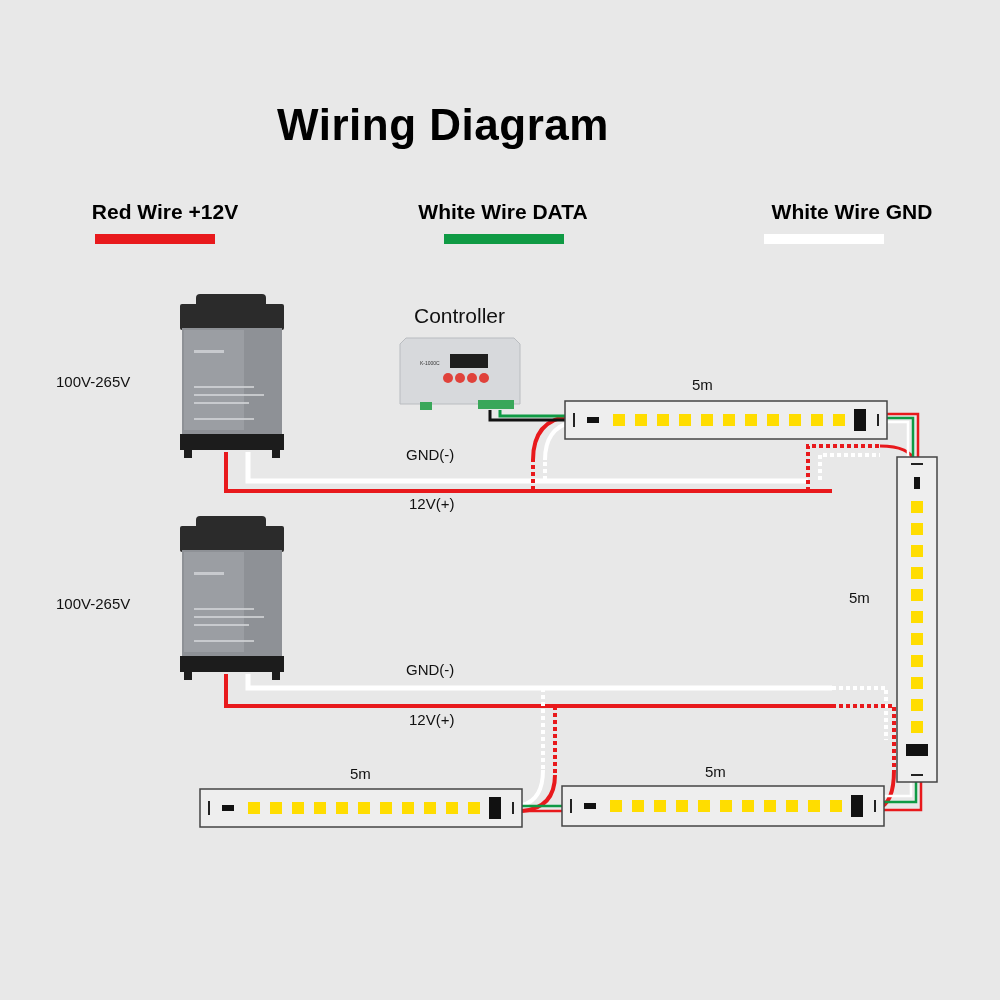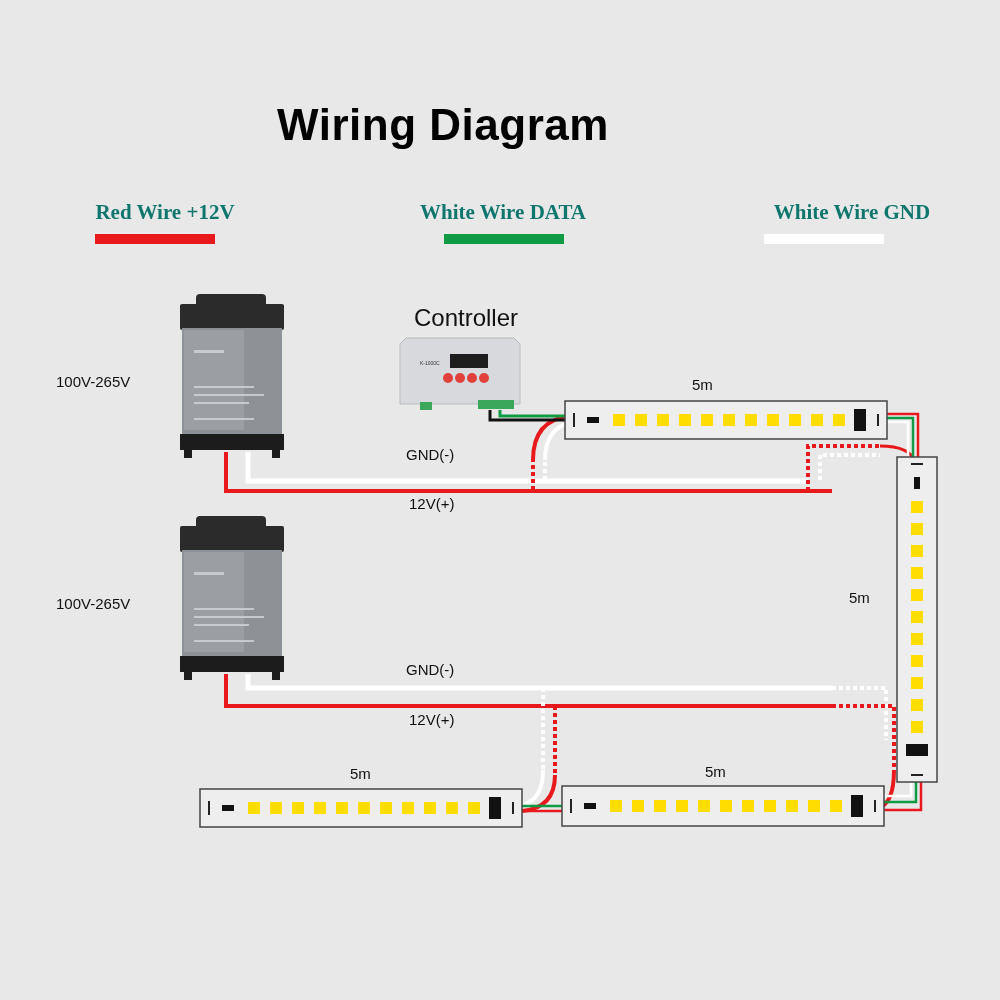--- a/index.html
+++ b/index.html
@@ -8,22 +8,22 @@
       background: #e8e8e8;
       font-family: "Liberation Sans", sans-serif;
       position: relative;
     }
     .title {
       position: absolute; left: 0; top: 100px; width: 886px;
       text-align: center; font-size: 44px; font-weight: bold; color: #000;
       letter-spacing: 0.5px;
     }
     .legend-label {
-      position: absolute; top: 200px; font-size: 21px; font-weight: bold; color: #0f766e;
-      text-align: center; width: 260px; font-family: Liberation Serif, serif;
+      position: absolute; top: 200px; font-size: 21px; font-weight: bold; color: #000000;
+      text-align: center; width: 260px;
     }
     .legend-swatch { position: absolute; top: 234px; width: 120px; height: 10px; }
     .label {
       position: absolute; font-size: 15px; color: #111; white-space: nowrap;
     }
     svg#diagram { position: absolute; left: 0; top: 0; }
   </style>
 </head>
 <body>
 
@@ -31,21 +31,21 @@
 
 <div class="legend-label" style="left:35px">Red Wire +12V</div>
 <div class="legend-swatch" style="left:95px; background:#e8191c"></div>
 
 <div class="legend-label" style="left:373px">White Wire DATA</div>
 <div class="legend-swatch" style="left:444px; background:#0f9a44"></div>
 
 <div class="legend-label" style="left:722px">White Wire GND</div>
 <div class="legend-swatch" style="left:764px; background:#ffffff"></div>
 
-<div class="label" style="left:414px; top:304px; font-size:24px;">Controller</div>
+<div class="label" style="left:414px; top:304px; font-size:21px;">Controller</div>
 
 <div class="label" style="left:56px; top:373px;">100V-265V</div>
 <div class="label" style="left:56px; top:595px;">100V-265V</div>
 
 <div class="label" style="left:406px; top:446px;">GND(-)</div>
 <div class="label" style="left:409px; top:495px;">12V(+)</div>
 <div class="label" style="left:406px; top:661px;">GND(-)</div>
 <div class="label" style="left:409px; top:711px;">12V(+)</div>
 
 <div class="label" style="left:692px; top:376px;">5m</div>

